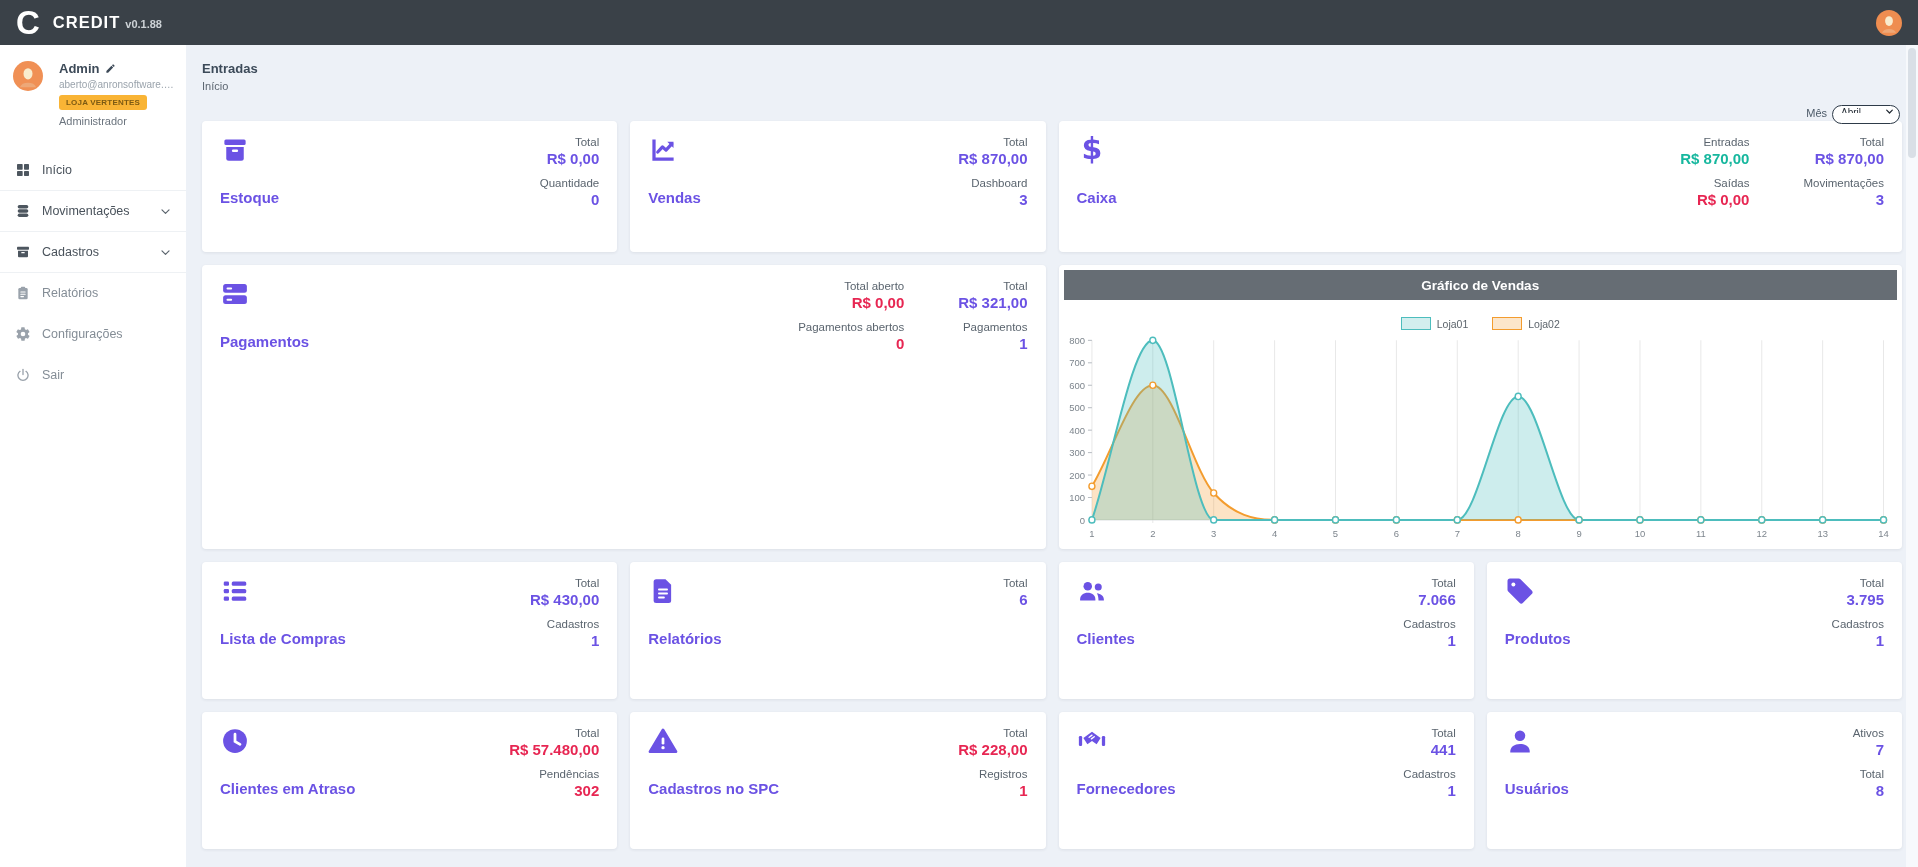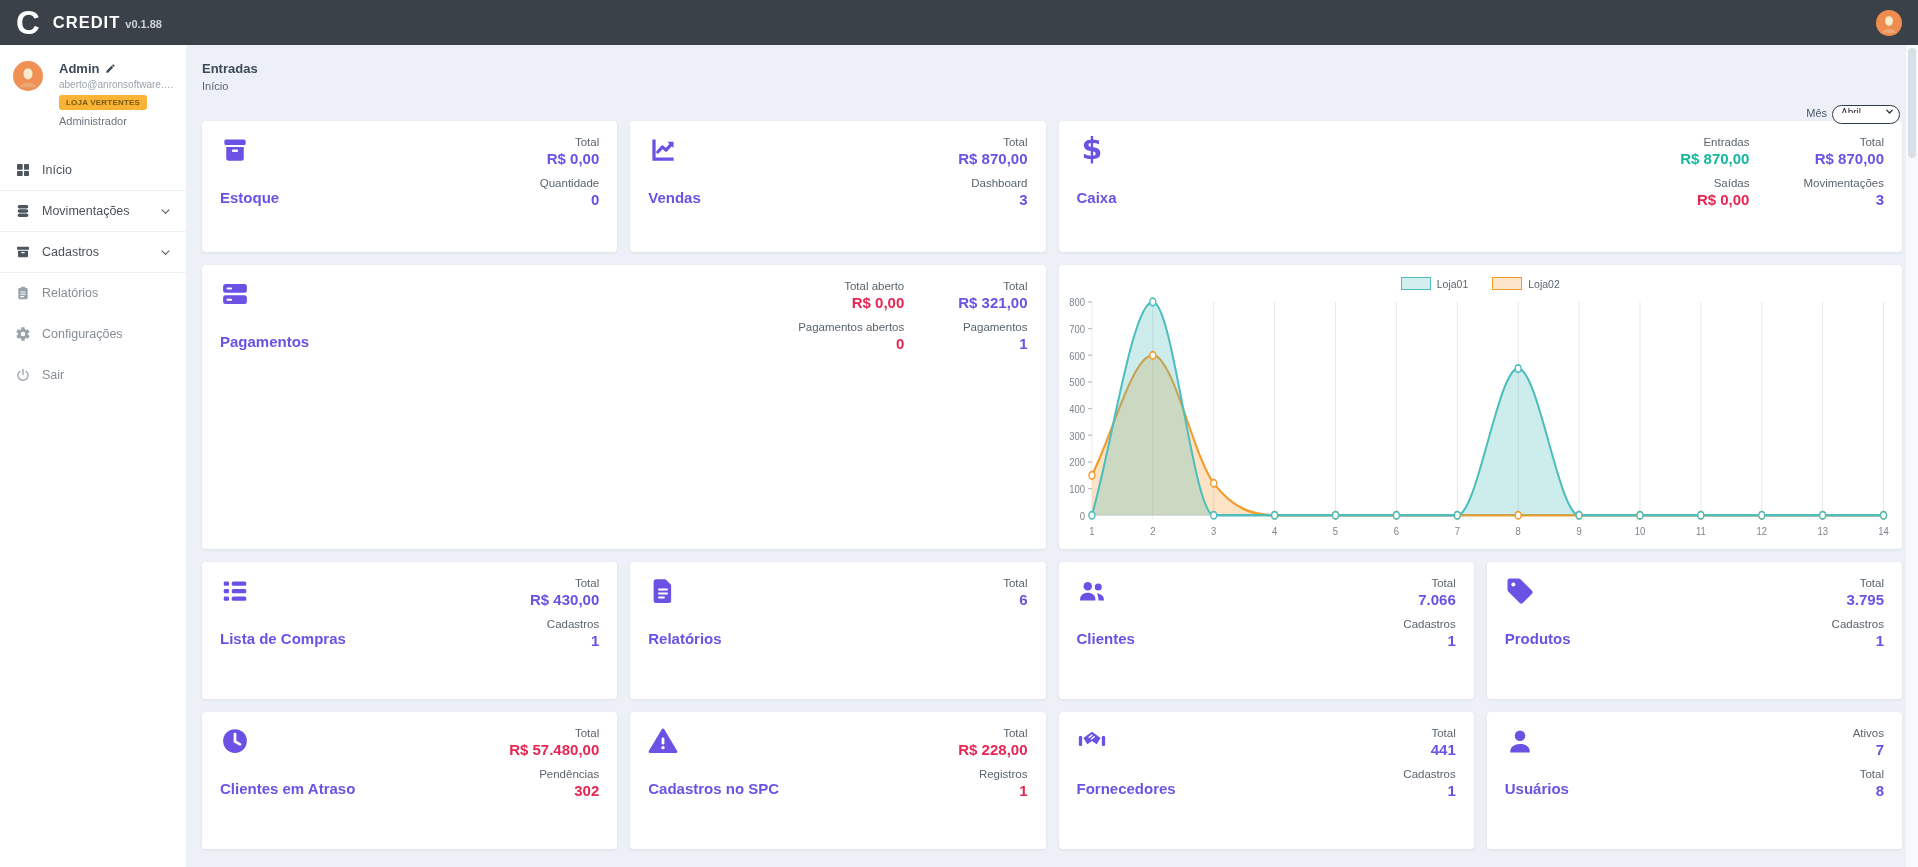--- a/index.html
+++ b/index.html
@@ -215,20 +215,21 @@
       <span class="select-chev">
         <svg viewBox="0 0 24 24" fill="none" stroke="currentColor" stroke-width="3.2" stroke-linecap="round" stroke-linejoin="round">
             <path d="M4.5 8.5L12 16l7.5-7.5"></path>
           </svg>
       </span>
     </span>
   </div>
 
   <div class="cards-grid" id="cards-grid">
     <div class="card chart-card">
+      <div class="chart-header">Gráfico de Vendas</div>
       <div class="chart-legend" id="chart-legend">
           <div class="legend-item">
             <span class="legend-box" style="border-color:#4dbdbd;background:rgba(77,189,189,0.25)"></span>
     <span class="legend-label">Loja01</span>
           </div>
           <div class="legend-item">
             <span class="legend-box" style="border-color:#f39c2e;background:rgba(243,156,46,0.25)"></span>
     <span class="legend-label">Loja02</span>
           </div>
         </div>

